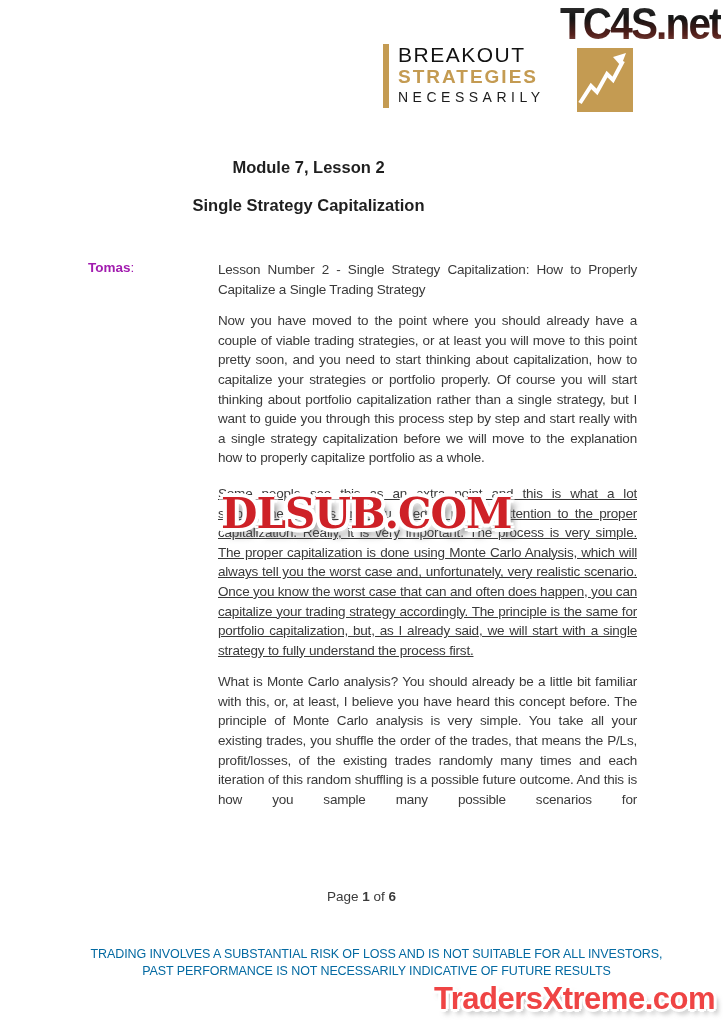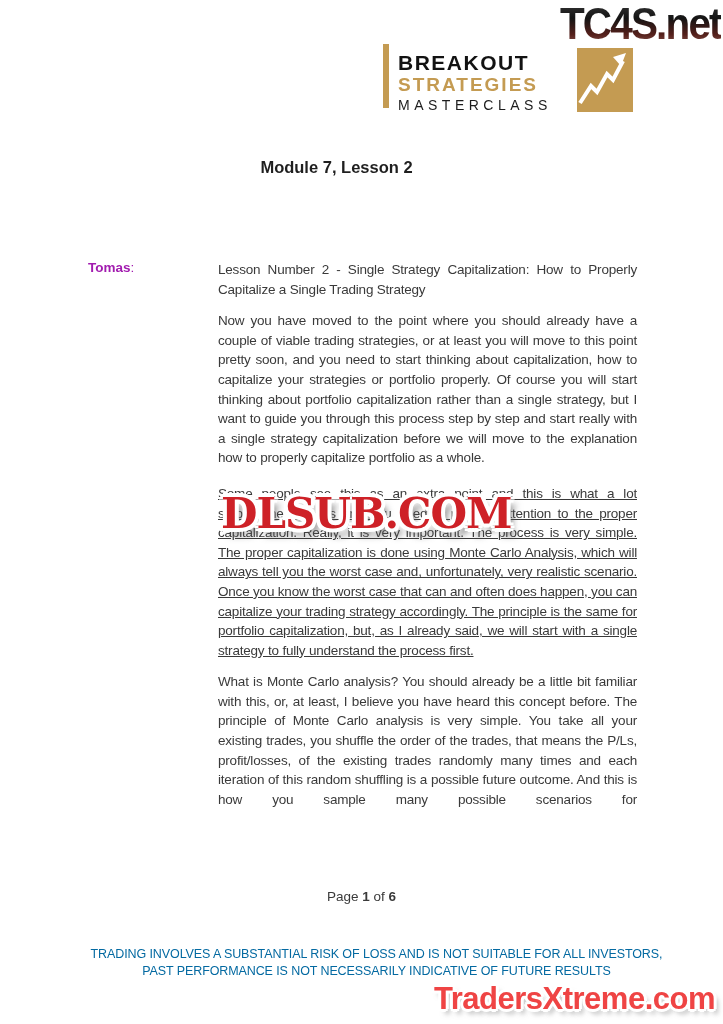--- a/index.html
+++ b/index.html
@@ -31,30 +31,30 @@
     text-shadow:
       -2px -2px 0 #fff, 2px -2px 0 #fff, -2px 2px 0 #fff, 2px 2px 0 #fff,
       -3px 0 0 #fff, 3px 0 0 #fff, 0 -3px 0 #fff, 0 3px 0 #fff,
       4px 5px 5px rgba(120,120,120,0.55);
   }
 
   
   .logo{position:absolute;left:383px;top:43px;height:70px;z-index:2;}
   .logo-bar{position:absolute;left:0;top:1px;width:6px;height:64px;background:#c49b52;}
   .logo-text{position:absolute;left:15px;top:0;white-space:nowrap;}
-  .logo-l1{font-weight:bold;font-size:21px;line-height:23px;letter-spacing:1.5px;color:#121212;margin-top:8px;}
+  .logo-l1{font-weight:normal;font-size:21px;line-height:23px;letter-spacing:1.5px;color:#121212;}
   .logo-l2{font-weight:bold;font-size:19px;line-height:22px;letter-spacing:2px;color:#c49b52;}
   .logo-l3{font-size:14px;line-height:19px;letter-spacing:4.5px;color:#1c1c1c;}
   .logo-icon{position:absolute;left:194px;top:5px;width:56px;height:64px;background:#c49b52;}
   .logo-icon svg{position:absolute;left:0;top:0;}
 
   
   .title-module,.title-lesson{
     position:absolute;left:0;width:617px;text-align:center;
-    font-weight:bold;font-size:16.5px;color:#1f1f1f;margin-left:28px;
+    font-weight:bold;font-size:16.5px;color:#1f1f1f;
   }
   .title-module{top:158px;}
   .title-lesson{top:196px;}
 
   
   .transcript{position:absolute;left:88px;top:260px;width:549px;z-index:1;}
   .speaker{position:absolute;left:0;top:0;font-size:13.5px;color:#a21caf;}
   .speaker b{font-weight:bold;}
   .body-col{position:absolute;left:130px;top:0;width:419px;}
   .body-col p, .jline{
@@ -81,31 +81,32 @@
 
 <div class="page">
 
   <div class="wm-tc4s">TC4S.net</div>
 
   <div class="logo">
     <div class="logo-bar"></div>
     <div class="logo-text">
       <div class="logo-l1">BREAKOUT</div>
       <div class="logo-l2">STRATEGIES</div>
-      <div class="logo-l3">MASTERCLASS</div>
+      <div class="logo-l3">NECESSARILY</div>
     </div>
     <div class="logo-icon">
       <svg width="56" height="64" viewBox="0 0 56 64">
         <path d="M3 55 L14 38 L20 44 L30 26 L36 32 L46 13" fill="none" stroke="#ffffff" stroke-width="4" stroke-linejoin="miter"></path>
         <polygon points="49,5 36,9 44,18" fill="#ffffff"></polygon>
       </svg>
     </div>
   </div>
 
   <div class="title-module">Module 7, Lesson 2</div>
+  <div class="title-lesson">Single Strategy Capitalization</div>
 
   <div class="transcript">
     <div class="speaker"><b>Tomas</b><span>:</span></div>
     <div class="body-col">
       <p>Lesson Number 2 - Single Strategy Capitalization: How to Properly Capitalize a Single Trading Strategy</p>
       <p>Now you have moved to the point where you should already have a couple of viable trading strategies, or at least you will move to this point pretty soon, and you need to start thinking about capitalization, how to capitalize your strategies or portfolio properly. Of course you will start thinking about portfolio capitalization rather than a single strategy, but I want to guide you through this process step by step and start really with a single strategy capitalization before we will move to the explanation how to properly capitalize portfolio as a whole.</p>
       <div class="para-block">
         <div class="jline">Some people see this as an extra point and this is what a lot</div>
         <p>step in the process and you need to pay full attention to the proper capitalization. Really, it is very important. The process is very simple. The proper capitalization is done using Monte Carlo Analysis, which will always tell you the worst case and, unfortunately, very realistic scenario. Once you know the worst case that can and often does happen, you can capitalize your trading strategy accordingly. The principle is the same for portfolio capitalization, but, as I already said, we will start with a single strategy to fully understand the process first.</p>
       </div>

